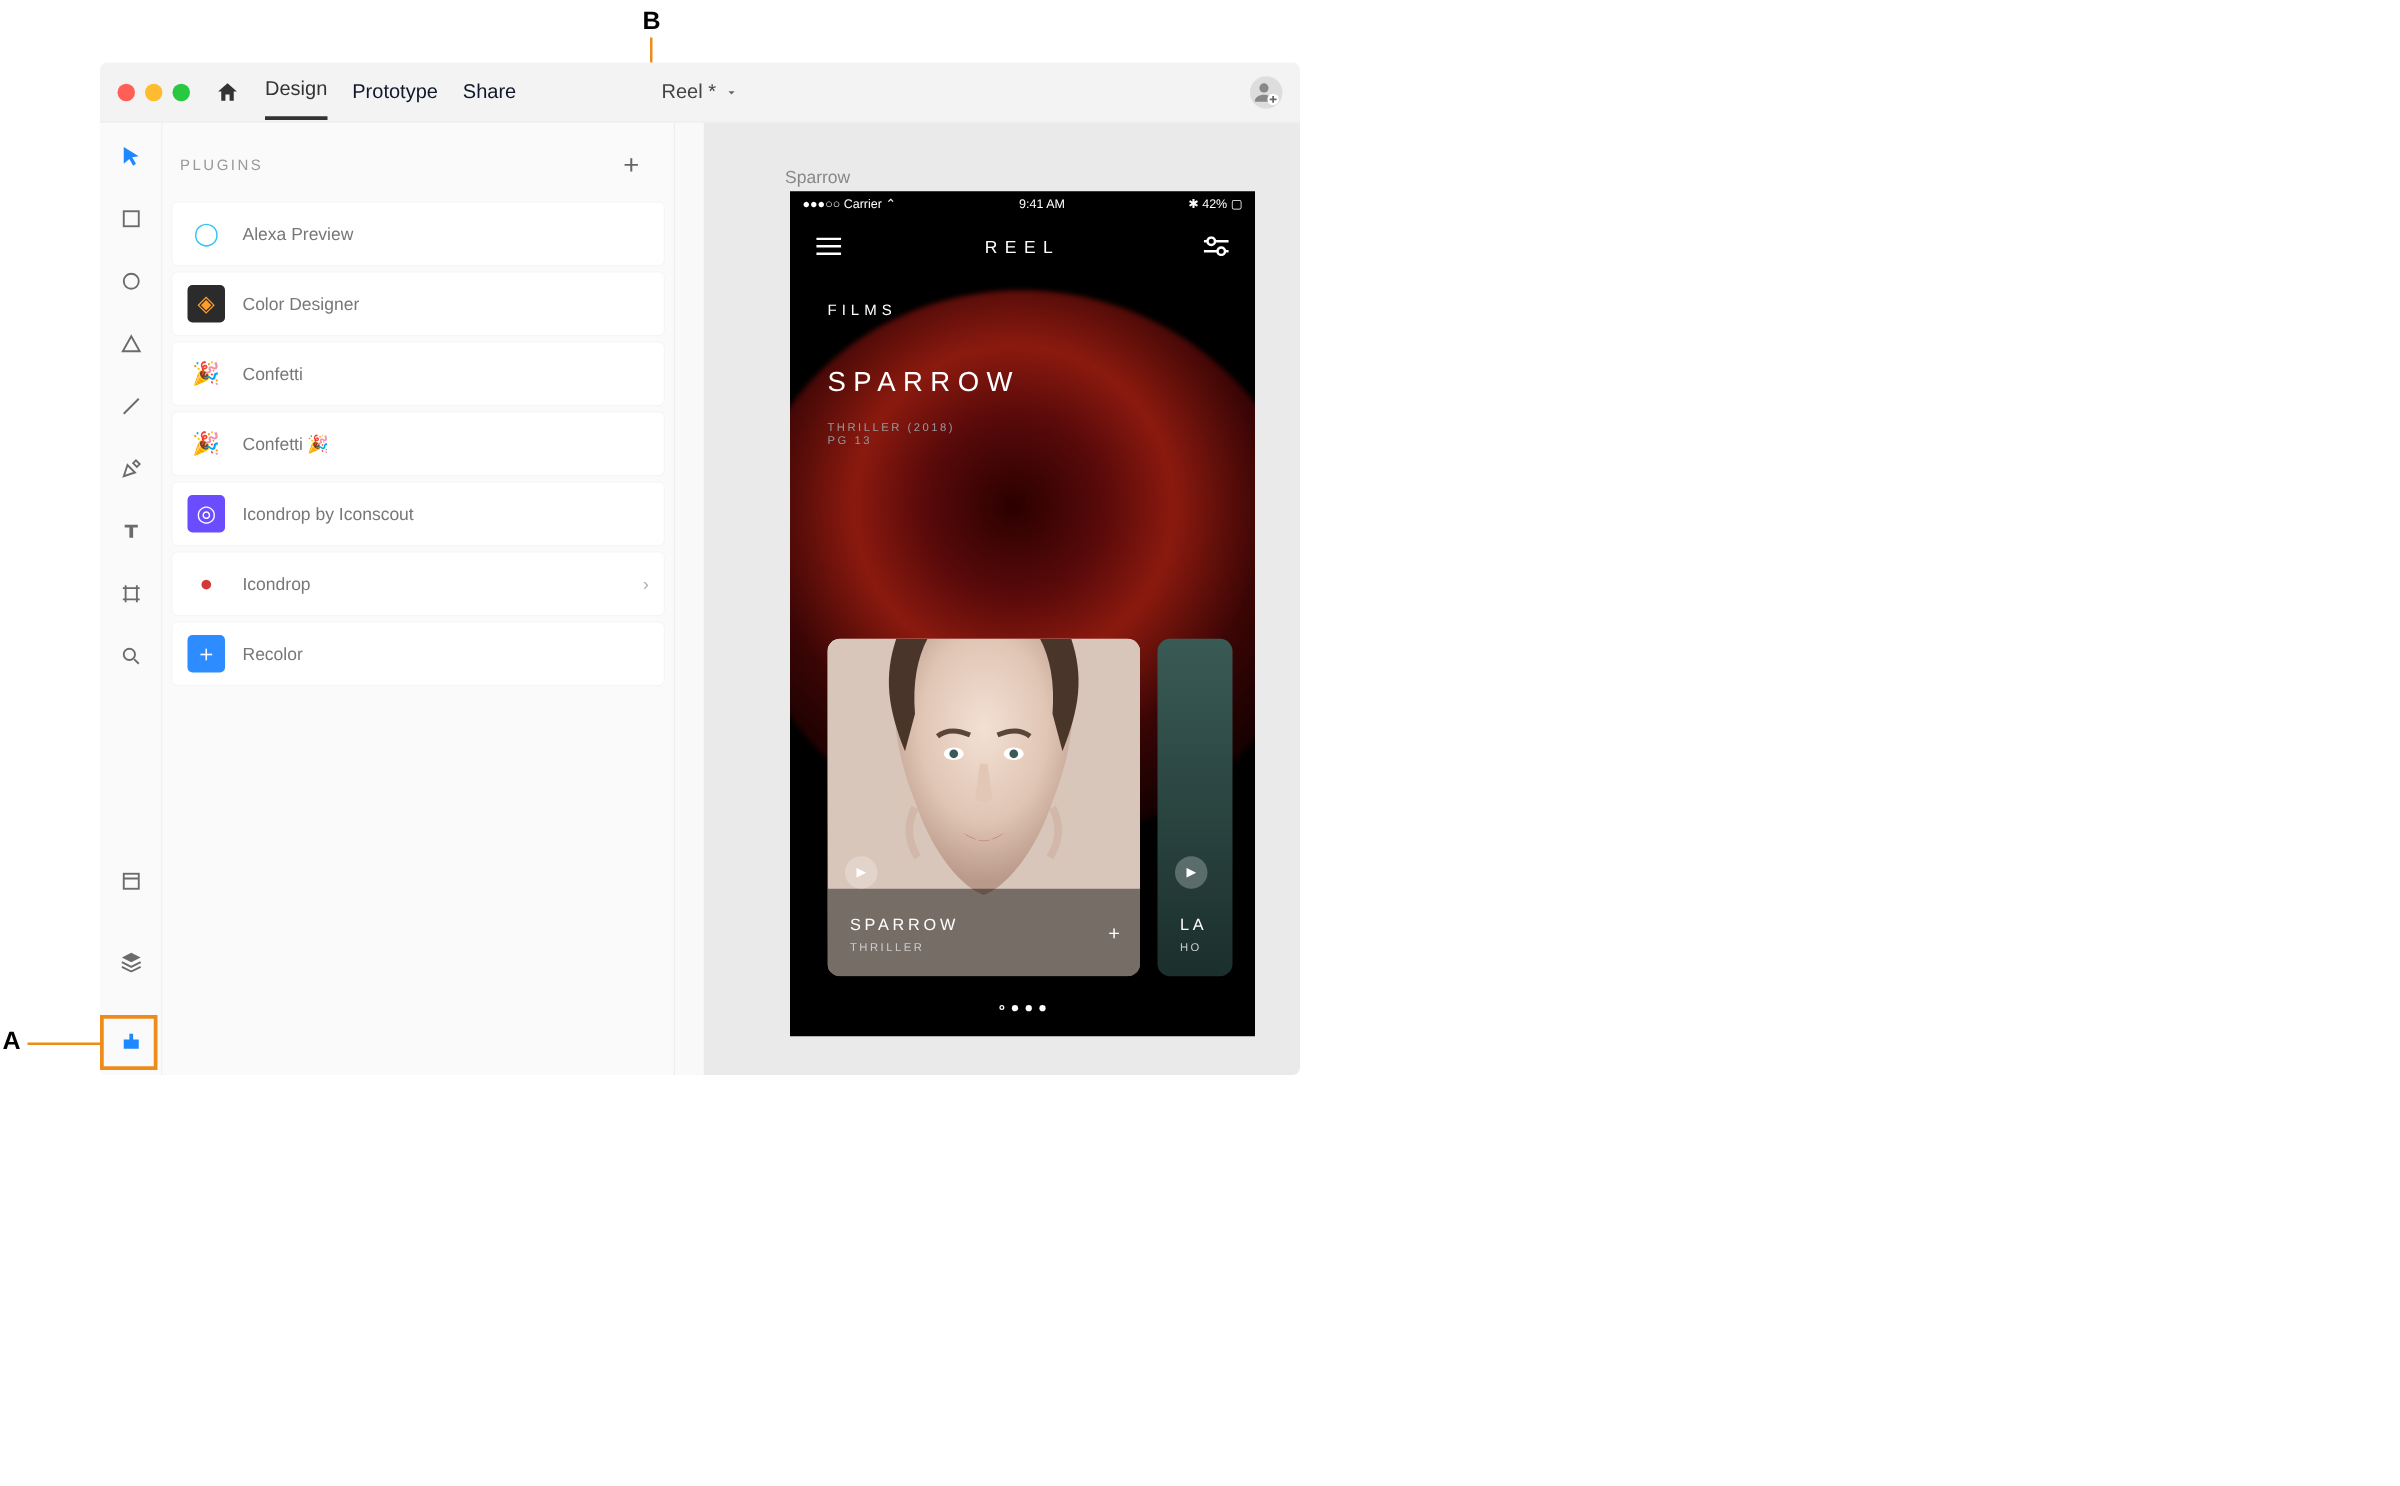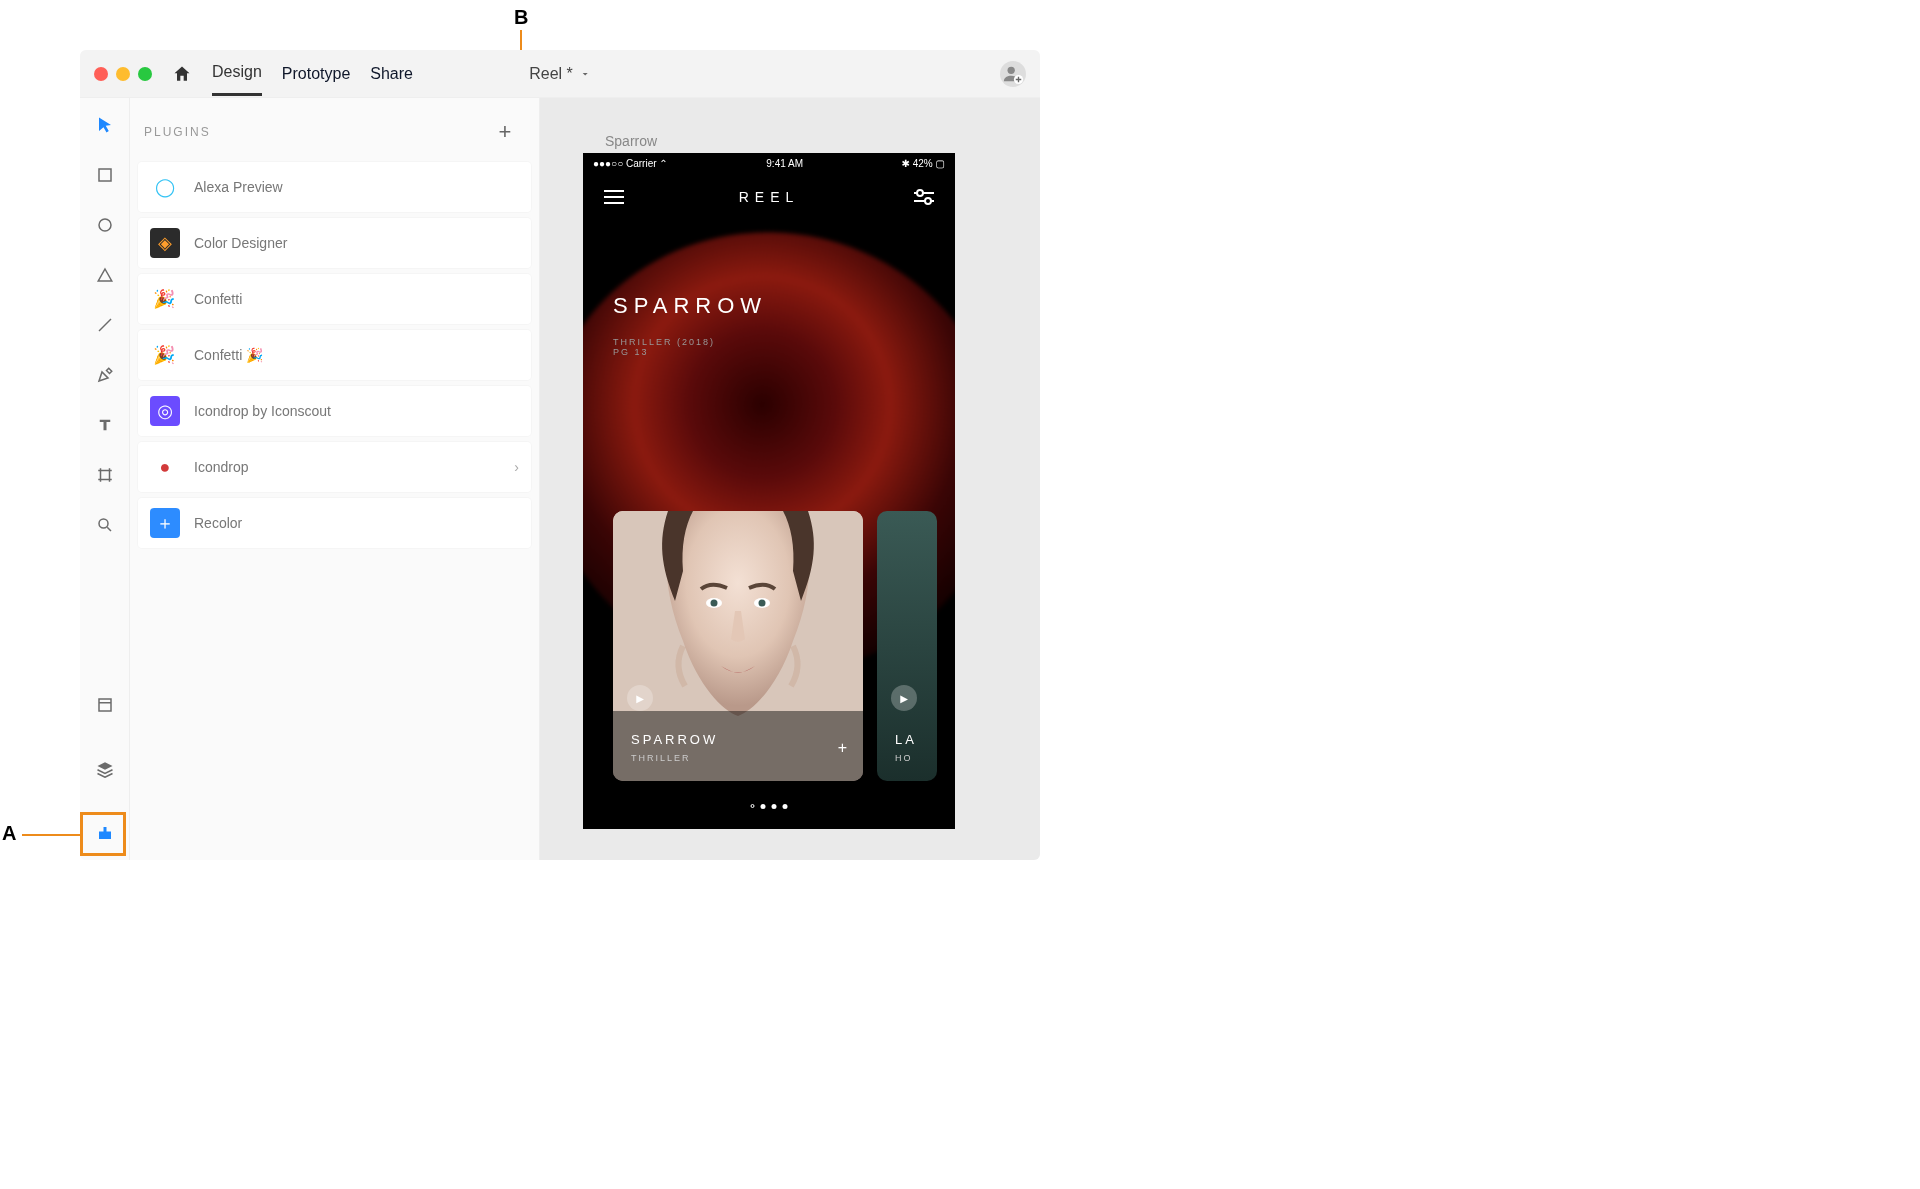--- a/index.html
+++ b/index.html
@@ -145,31 +145,32 @@
   display: flex; align-items: center; justify-content: center;
   font-size: 18px;
   flex-shrink: 0;
 }
 .plugin-item .chev { margin-left: auto; color: #aaa; font-size: 14px; }
 .canvas {
   flex: 1;
   background: #eaeaea;
   position: relative;
   overflow: hidden;
+  margin-left: 23px;
 }
 .artboard-label {
   position: absolute;
   left: 65px;
   top: 35px;
   font-size: 14px;
   color: #888;
 }
 .artboard {
   position: absolute;
-  left: 43px;
+  left: 69px;
   top: 55px;
   width: 372px;
   height: 676px;
   background: #000;
   overflow: hidden;
 }
 .statusbar {
   height: 20px;
   display: flex;
   align-items: center;
@@ -520,20 +521,21 @@
           <div class="brand">REEL</div>
           <div class="settings-icon">
             <svg width="20" height="16" viewBox="0 0 20 16">
                 <path stroke="#fff" stroke-width="2" d="M0 4h20M0 12h20"></path>
                 <circle cx="6" cy="4" r="3" fill="#000" stroke="#fff" stroke-width="2"></circle>
                 <circle cx="14" cy="12" r="3" fill="#000" stroke="#fff" stroke-width="2"></circle>
               </svg>
           </div>
         </div>
         <div class="swirl-bg"></div>
+        <div class="films-label">FILMS</div>
         <div class="hero-text">
           <div class="title">SPARROW</div>
           <div class="meta1">THRILLER (2018)</div>
           <div class="meta2">PG 13</div>
         </div>
         <div class="cards-row">
           <div class="card card1">
             <svg class="face-svg" viewBox="0 0 250 270" preserveAspectRatio="xMidYMid slice">
               <defs>
                 <radialGradient id="skin" cx="50%" cy="35%" r="60%">

